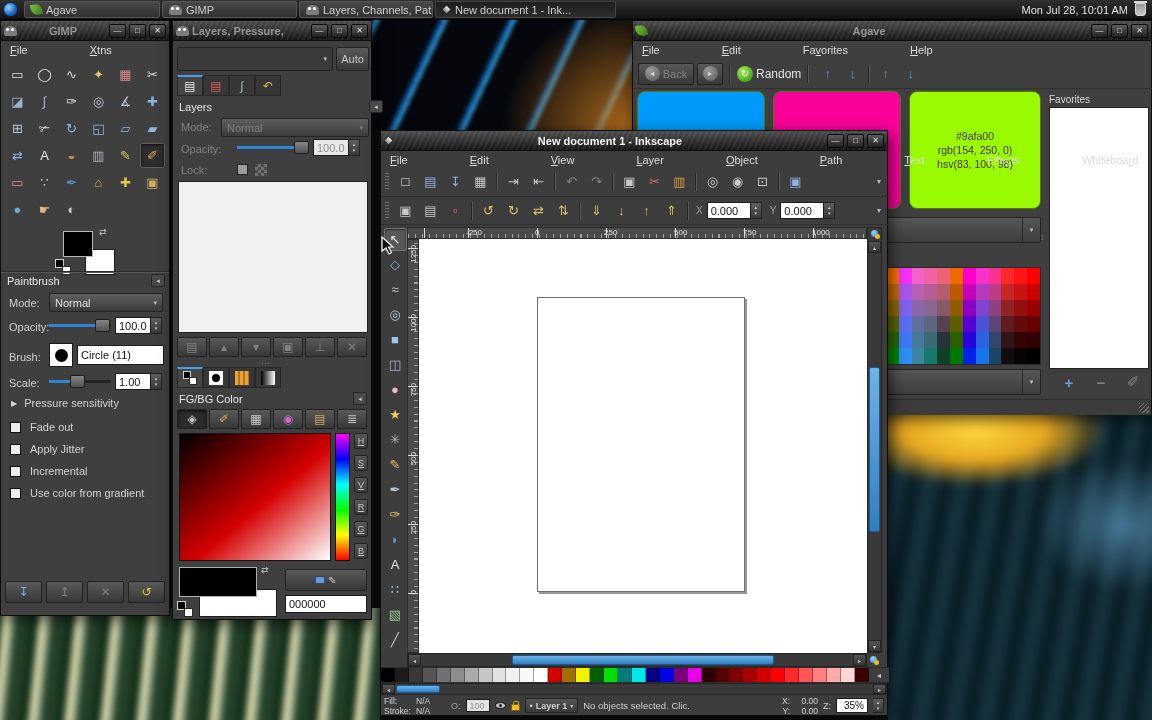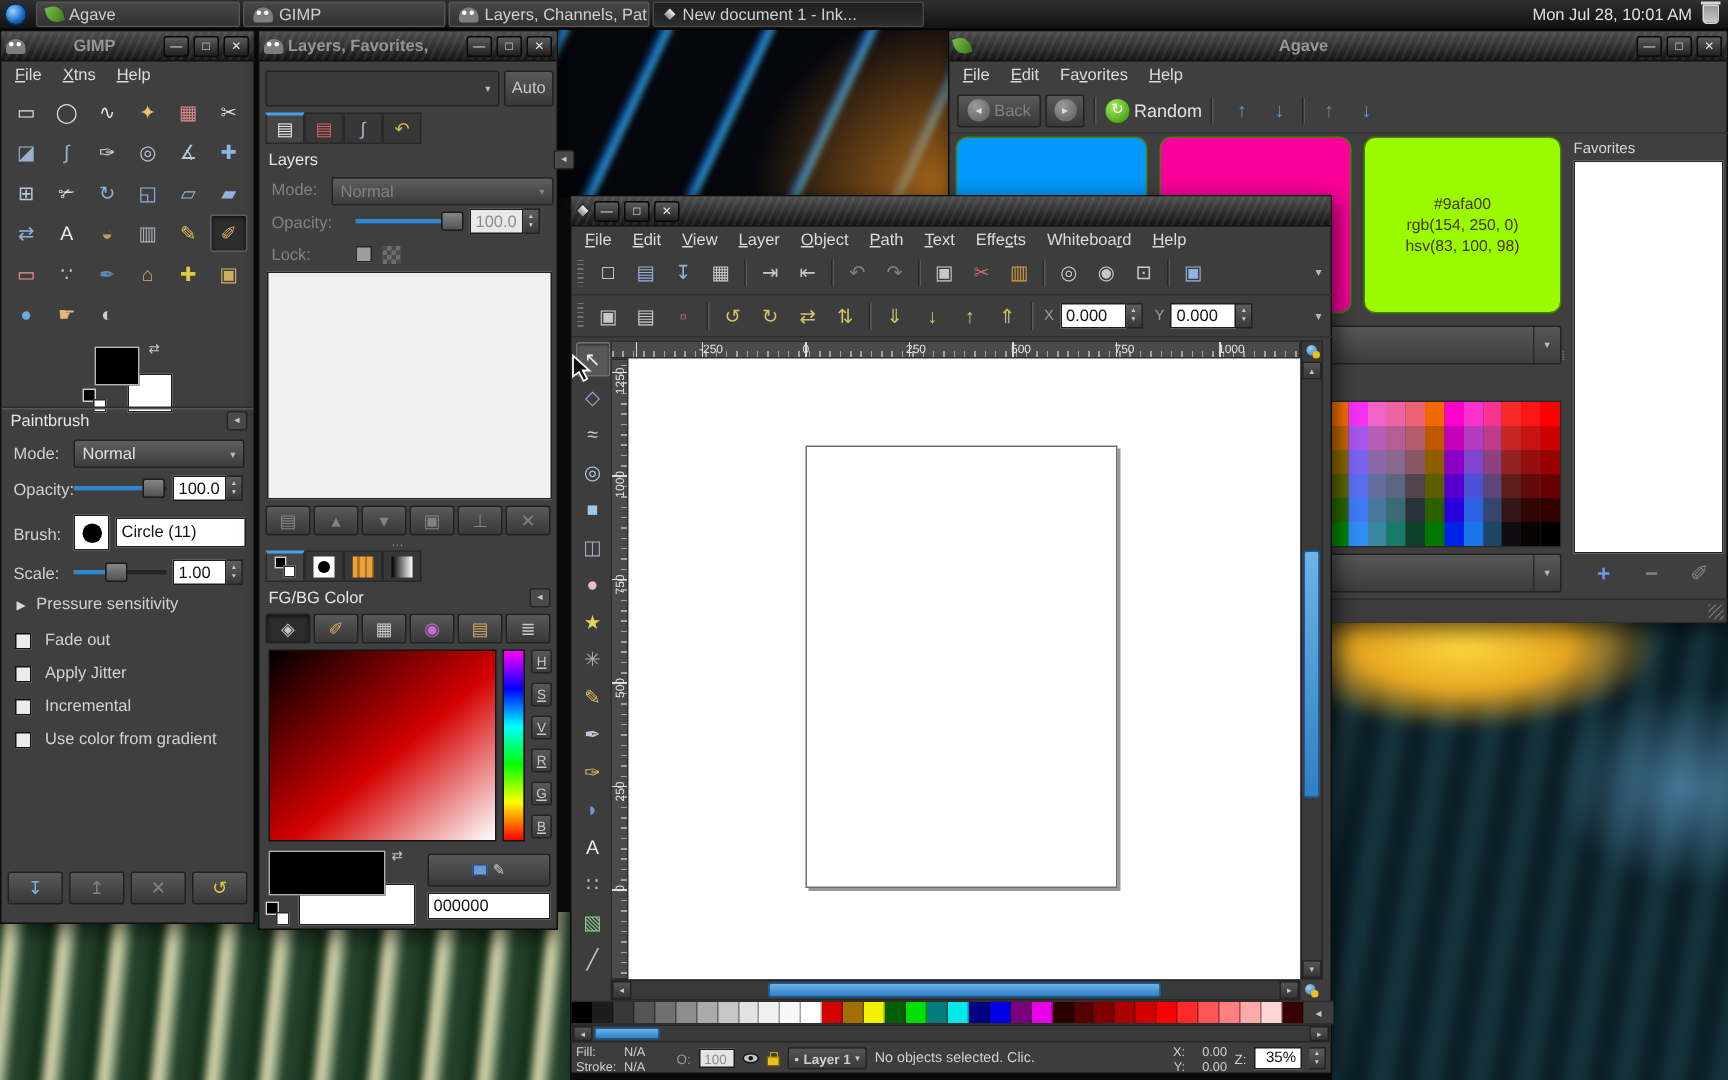--- a/index.html
+++ b/index.html
@@ -34,21 +34,21 @@
 .clock{margin-left:auto;color:#e0e0e0;font-size:11px;white-space:nowrap;}
 .trash{width:11px;height:13px;border:1px solid #d8d8d8;border-radius:1px 1px 3px 3px;background:linear-gradient(#9a9a9a,#c8c8c8);position:relative;margin:0 6px 0 7px;flex:none;}
 .trash::before{content:"";position:absolute;top:-3px;left:-2px;right:-2px;height:2px;background:#d8d8d8;}
 
 .win{position:absolute;background:#3f3f3f;border:1px solid #0e0e0e;box-shadow:3px 4px 14px rgba(0,0,0,.6);}
 .tbar{height:20px;display:flex;align-items:center;gap:3px;padding:0 3px;border-bottom:1px solid #0e0e0e;
  background-image:repeating-linear-gradient(115deg,rgba(255,255,255,.06) 0 2px,rgba(255,255,255,0) 2px 5px),linear-gradient(#4d4d4d,#161616);}
 .tbar .title{flex:1;text-align:center;font-size:11px;font-weight:bold;color:#f2f2f2;overflow:hidden;white-space:nowrap;}
 .tbar.inactive .title{color:#969696;}
 .wbtn{width:17px;height:14px;flex:none;background:linear-gradient(#5c5c5c,#202020);border:1px solid #090909;border-radius:2px;color:#e4e4e4;font-size:8px;line-height:12px;text-align:center;}
-.menubar{height:18px;display:flex;align-items:center;padding:0 2px;}
+.menubar{height:18px;display:flex;align-items:center;padding:0 2px;gap:48px;}
 .menu-item{font-size:11px;color:#dcdcdc;padding:1px 7px;white-space:nowrap;}
 .glabel{font-size:11px;color:#d0d0d0;position:absolute;white-space:nowrap;}
 .dim{color:#828282 !important;}
 .combo{position:absolute;background:linear-gradient(#5e5e5e,#3c3c3c);border:1px solid #232323;border-radius:2px;display:flex;align-items:center;font-size:11px;color:#e0e0e0;padding:0 5px;}
 .combo .cv{margin-left:auto;font-size:7px;color:#bdbdbd;}
 .entry{position:absolute;background:#fff;border:1px solid #1c1c1c;font-size:11px;color:#141414;display:flex;align-items:center;padding:0 3px;white-space:nowrap;}
 .entry.disabled{color:#8f8f8f;}
 .entry.inline,.spincol.inline{position:static;flex:none;}
 .spincol{position:absolute;width:11px;background:linear-gradient(#5e5e5e,#383838);border:1px solid #232323;border-left:none;display:flex;flex-direction:column;align-items:center;justify-content:space-evenly;}
 .spincol i{font-style:normal;font-size:5px;line-height:5px;color:#cccccc;}
@@ -404,21 +404,21 @@
       <div class="gbtn ftr" style="color: rgb(127, 178, 229); width: 37px; height: 22px;">↧</div>
       <div class="gbtn ftr dim" style="width: 37px; height: 22px;">↥</div>
       <div class="gbtn ftr dim" style="width: 37px; height: 22px;">✕</div>
       <div class="gbtn ftr" style="color: rgb(232, 200, 56); width: 37px; height: 22px;">↺</div>
     </div>
 </div>
 
 <div class="win" style="left:172px;top:20px;width:200px;height:600px;z-index:20">
   <div class="tbar inactive">
     <span class="wilber"></span>
-    <span class="title" style="text-align:left">Layers, Favorites,</span>
+    <span class="title" style="text-align:left">Layers, Pressure,</span>
     <span class="wbtn">—</span>
     <span class="wbtn">□</span>
     <span class="wbtn">✕</span>
   </div>
   <div class="combo" style="left:4px;top:26px;width:156px;height:24px;background:#3a3a3a">
       <span class="cv">▾</span>
     </div>
   <div class="gbtn" style="position:absolute;left:163px;top:26px;width:33px;height:24px;font-size:11px">
       <span>Auto</span>
     </div>
@@ -524,20 +524,21 @@
   <div class="gbtn" style="position:absolute;left:112px;top:548px;width:82px;height:22px">
       <span style="width:10px;height:8px;background:#6a9ad8;border:1px solid #2a4a78"></span>
       <span style="font-size:10px">✎</span>
     </div>
   <div class="entry" style="left:112px;top:574px;width:82px;height:18px">000000</div>
 </div>
 
 <div class="win" style="left:380px;top:130px;width:508px;height:586px;z-index:30;background:#3d3d3d">
   <div class="tbar">
     <span class="inkdia"></span>
+    <span class="title">New document 1 - Inkscape</span>
     <span class="wbtn">—</span>
     <span class="wbtn">□</span>
     <span class="wbtn">✕</span>
   </div>
   <div class="menubar">
       <div class="menu-item"><u>F</u>ile</div>
       <div class="menu-item"><u>E</u>dit</div>
       <div class="menu-item"><u>V</u>iew</div>
       <div class="menu-item"><u>L</u>ayer</div>
       <div class="menu-item"><u>O</u>bject</div>

